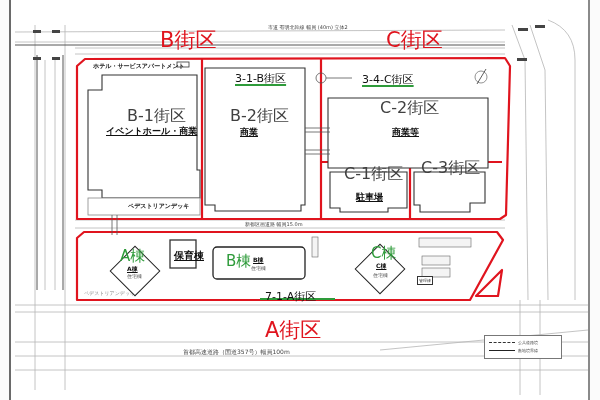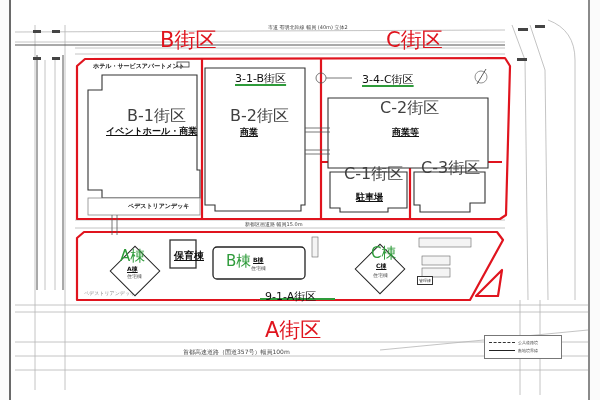--- a/index.html
+++ b/index.html
@@ -131,21 +131,21 @@
 </svg>
 
 <div class="red-label" style="left:160px;top:26px">B街区</div>
 <div class="red-label" style="left:386px;top:26px">C街区</div>
 <div class="red-label" style="left:265px;top:316px">A街区</div>
 
 <div class="tiny" style="left:268px;top:24px">市道 有明北幹線 幅員 (40m) 立体2</div>
 
 <div class="sub-label" style="left:235px;top:71px">3-1-B街区</div>
 <div class="sub-label" style="left:362px;top:72px">3-4-C街区</div>
-<div class="sub-label" style="left:265px;top:289px;text-decoration:none">9-1-A街区</div>
+<div class="sub-label" style="left:265px;top:289px;text-decoration:none">7-1-A街区</div>
 
 <div class="tiny" style="left:93px;top:62px;font-size:6px;font-weight:bold;color:#111">ホテル・サービスアパートメント</div>
 
 <div class="green-label" style="left:127px;top:106px">B-1街区</div>
 <div class="black-label" style="left:106px;top:125px">イベントホール・商業</div>
 <div class="green-label" style="left:230px;top:106px">B-2街区</div>
 <div class="black-label" style="left:240px;top:126px">商業</div>
 <div class="green-label" style="left:380px;top:98px">C-2街区</div>
 <div class="black-label" style="left:392px;top:126px">商業等</div>
 <div class="green-label" style="left:344px;top:164px">C-1街区</div>

